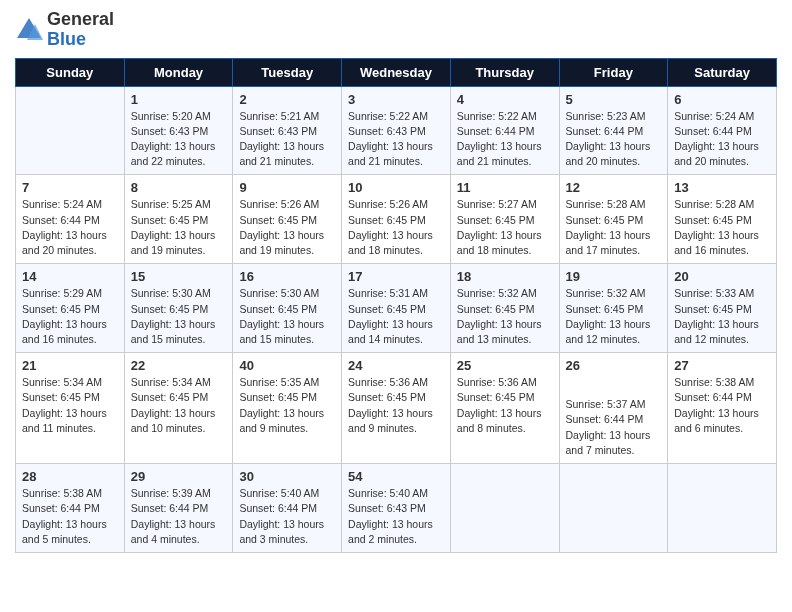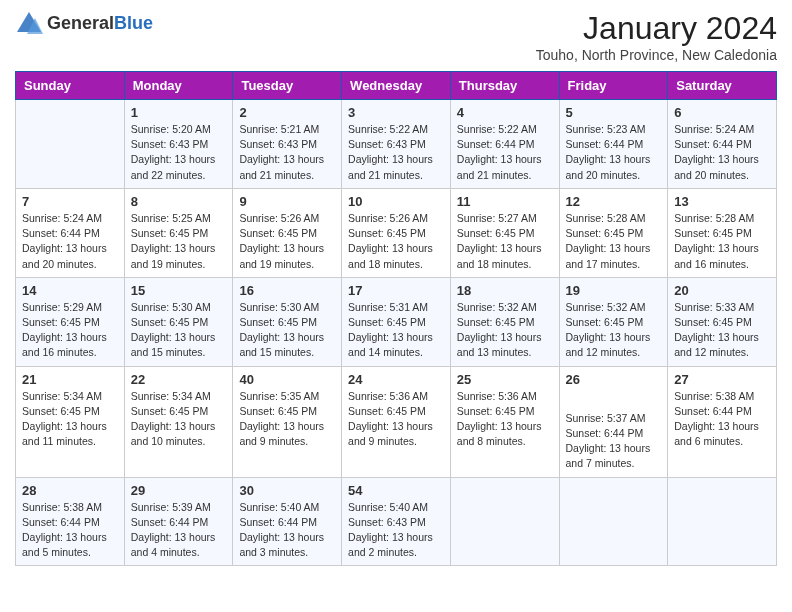--- a/index.html
+++ b/index.html
@@ -16,21 +16,21 @@
       align-items: flex-start;
       margin-bottom: 8px;
     }
     .logo {
       display: flex;
       align-items: center;
       gap: 4px;
     }
     .logo-text {
       display: flex;
-      flex-direction: row;
+      flex-direction: column;
       line-height: 1.1;
     }
     .logo-general {
       font-size: 18px;
       font-weight: bold;
       color: #333;
     }
     .logo-blue {
       font-size: 18px;
       font-weight: bold;
@@ -51,23 +51,23 @@
     .subtitle {
       font-size: 14px;
       color: #444;
     }
     table {
       width: 100%;
       border-collapse: collapse;
       table-layout: fixed;
     }
     thead tr th {
-      background: #a21caf;
+      background: #0f172a;
       color: #fff;
-      text-align: left;
+      text-align: center;
       padding: 6px 8px;
       font-size: 13px;
       font-weight: bold;
       border: 1px solid #1a5aaa;
     }
     tbody tr td {
       vertical-align: top;
       border: 1px solid #ccc;
       padding: 5px 6px;
       font-size: 11px;
@@ -99,24 +99,20 @@
   <div class="logo">
     <svg class="logo-icon" viewBox="0 0 28 28" xmlns="http://www.w3.org/2000/svg">
       <polygon points="14,2 26,22 2,22" fill="#2a6fbe" opacity="0.85"></polygon>
       <polygon points="20,8 28,24 12,24" fill="#5599dd" opacity="0.7"></polygon>
     </svg>
     <div class="logo-text">
       <span class="logo-general">General</span>
       <span class="logo-blue">Blue</span>
     </div>
   </div>
-  <div class="title-block">
-    <div class="month-title">January 2024</div>
-    <div class="subtitle">Touho, North Province, New Caledonia</div>
-  </div>
 </div>
 
 <table>
   <thead>
     <tr>
     <th>Sunday</th>
         <th>Monday</th>
         <th>Tuesday</th>
         <th>Wednesday</th>
         <th>Thursday</th>

